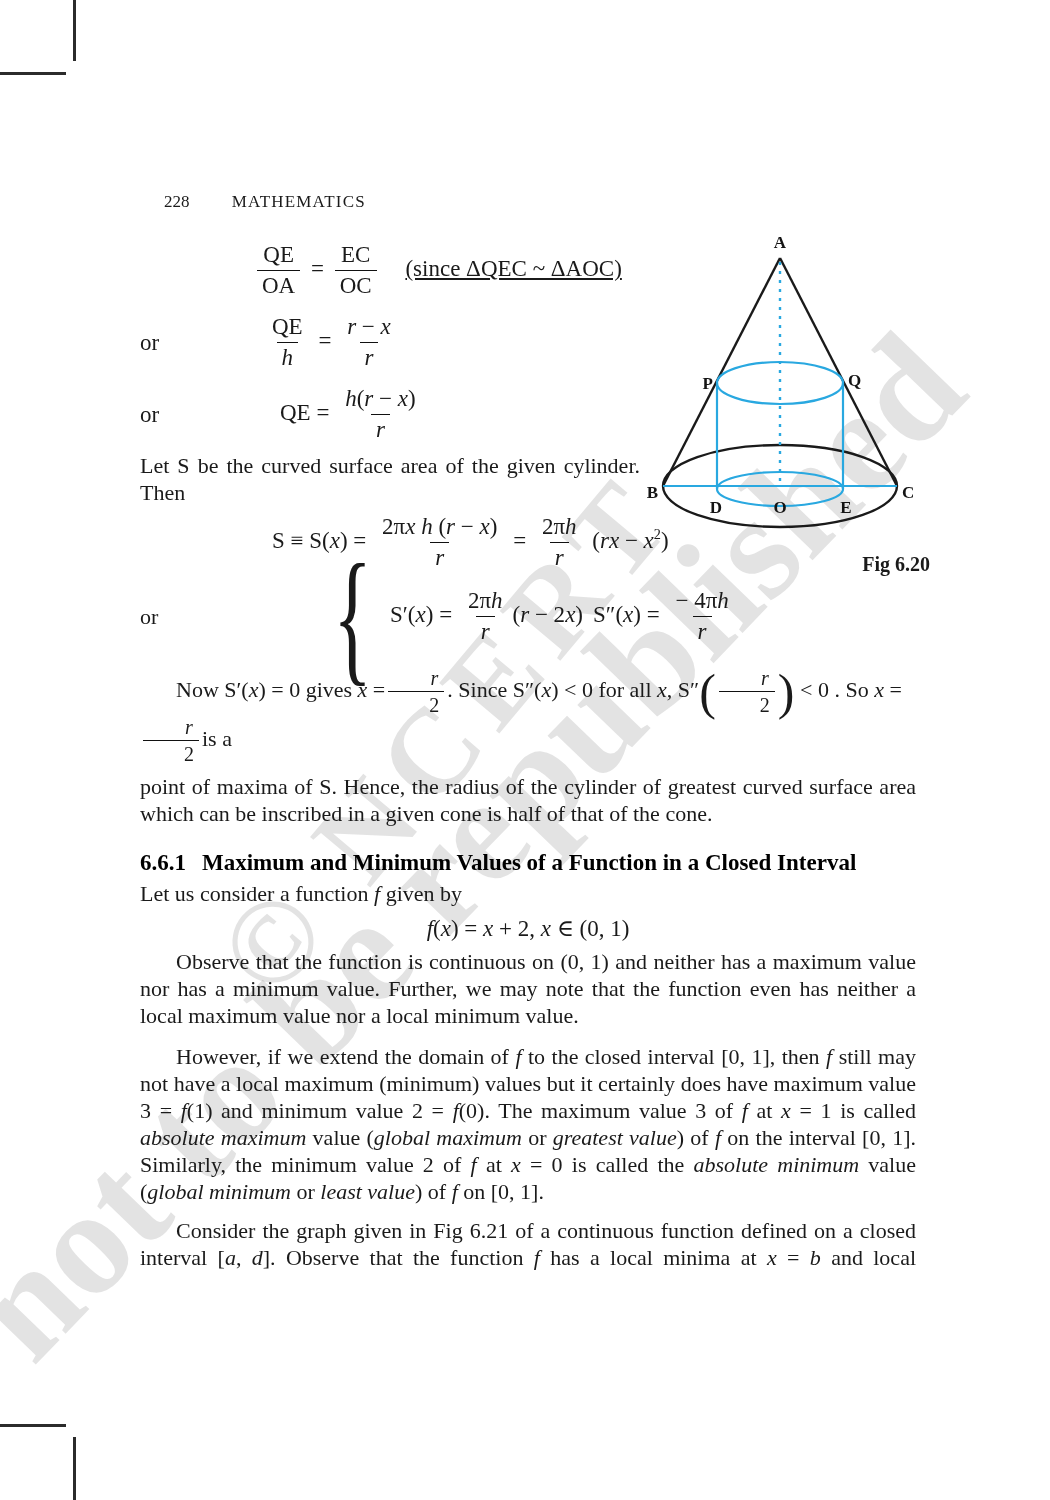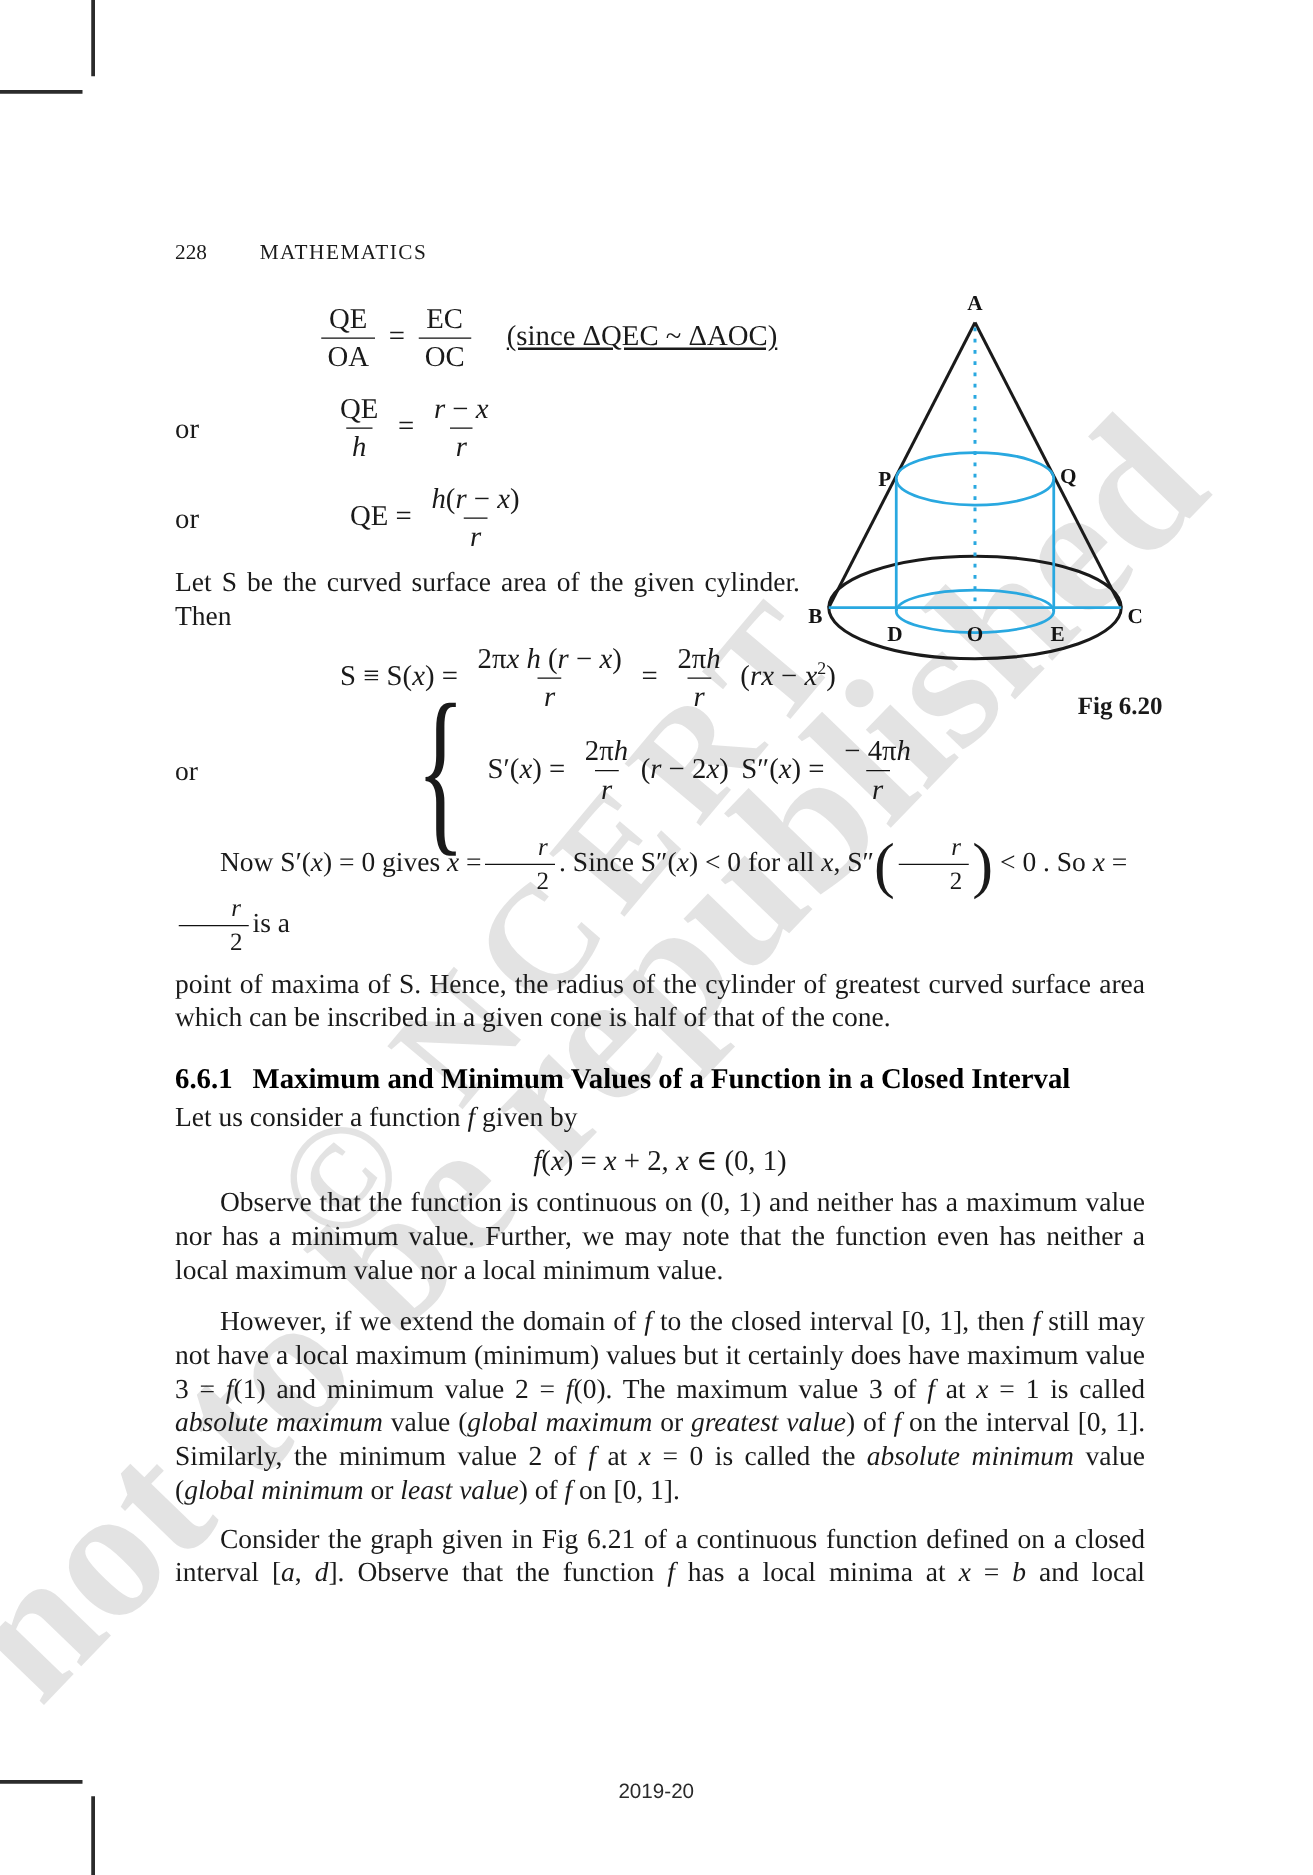--- a/index.html
+++ b/index.html
@@ -12,21 +12,21 @@
   .crop.bl-h{left:0;top:1424px;width:66px;height:3px;}
   .crop.bl-v{left:73px;top:1437px;width:3px;height:63px;}
   
   .wm{position:absolute;z-index:0;white-space:nowrap;color:rgba(40,40,40,0.13);
       font-family:"Liberation Serif","DejaVu Serif",serif;font-weight:bold;}
   .wm.ncert{font-size:120px;letter-spacing:14px;left:130px;top:665px;transform:rotate(-50deg);transform-origin:center;}
   .wm.repub{font-size:150px;left:-210px;top:760px;transform:rotate(-46deg);transform-origin:center;}
   
   .col{position:absolute;left:140px;top:188px;width:776px;z-index:2;font-size:22px;line-height:27px;}
   .pagehead{font-size:17px;height:24px;}
-  .pagehead .num{display:inline-block;}
+  .pagehead .num{display:inline-block;margin-left:24px;}
   .pagehead .subject{display:inline-block;margin-left:38px;letter-spacing:1.2px;}
   .it{font-style:italic;}
   
   .eqrow{display:block;font-size:23px;}
   .frac{display:inline-flex;flex-direction:column;align-items:center;text-align:center;
         vertical-align:middle;margin:0 5px;line-height:1.15;}
   .frac .num{padding:0 5px 2px;}
   .frac .den{border-top:1.6px solid #111;padding:2px 5px 0;}
   .frac.sm{font-size:20px;line-height:1.1;margin:0 3px;}
   .lead{display:inline-block;vertical-align:middle;}
@@ -210,15 +210,14 @@
     <div class="eqfx"><span class="it">f</span><span>(</span><span class="it">x</span><span>) = </span><span class="it">x</span><span> + 2, </span><span class="it">x</span><span> ∈ (0, 1)</span></div>
 
     <div class="para para-observe indent">Observe that the function is continuous on (0, 1) and neither has a maximum value nor has a minimum value. Further, we may note that the function even has neither a local maximum value nor a local minimum value.</div>
 
     <div class="para para-however indent"><span>However, if we extend the domain of </span><span class="it">f</span><span> to the closed interval [0, 1], then </span><span class="it">f</span><span> still may not have a local maximum (minimum) values but it certainly does have maximum value 3 = </span><span class="it">f</span><span>(1) and minimum value 2 = </span><span class="it">f</span><span>(0). The maximum value 3 of </span><span class="it">f</span><span> at </span><span class="it">x</span><span> = 1 is called </span><span class="it">absolute maximum</span><span> value (</span><span class="it">global maximum</span><span> or </span><span class="it">greatest value</span><span>) of </span><span class="it">f</span><span> on the interval [0, 1]. Similarly, the minimum value 2 of </span><span class="it">f</span><span> at </span><span class="it">x</span><span> = 0 is called the </span><span class="it">absolute minimum</span><span> value (</span><span class="it">global minimum</span><span> or </span><span class="it">least value</span><span>) of </span><span class="it">f</span><span> on [0, 1].</span></div>
 
     <div class="para para-consider indent"><span>Consider the graph given in Fig 6.21 of a continuous function defined on a closed interval [</span><span class="it">a</span><span>, </span><span class="it">d</span><span>]. Observe that the function </span><span class="it">f</span><span> has a local minima at </span><span class="it">x</span><span> = </span><span class="it">b</span><span> and local</span></div>
 
   </div>
 
-  <div class="footer">2019-20</div>
 
 </div>
 
 </body></html>

